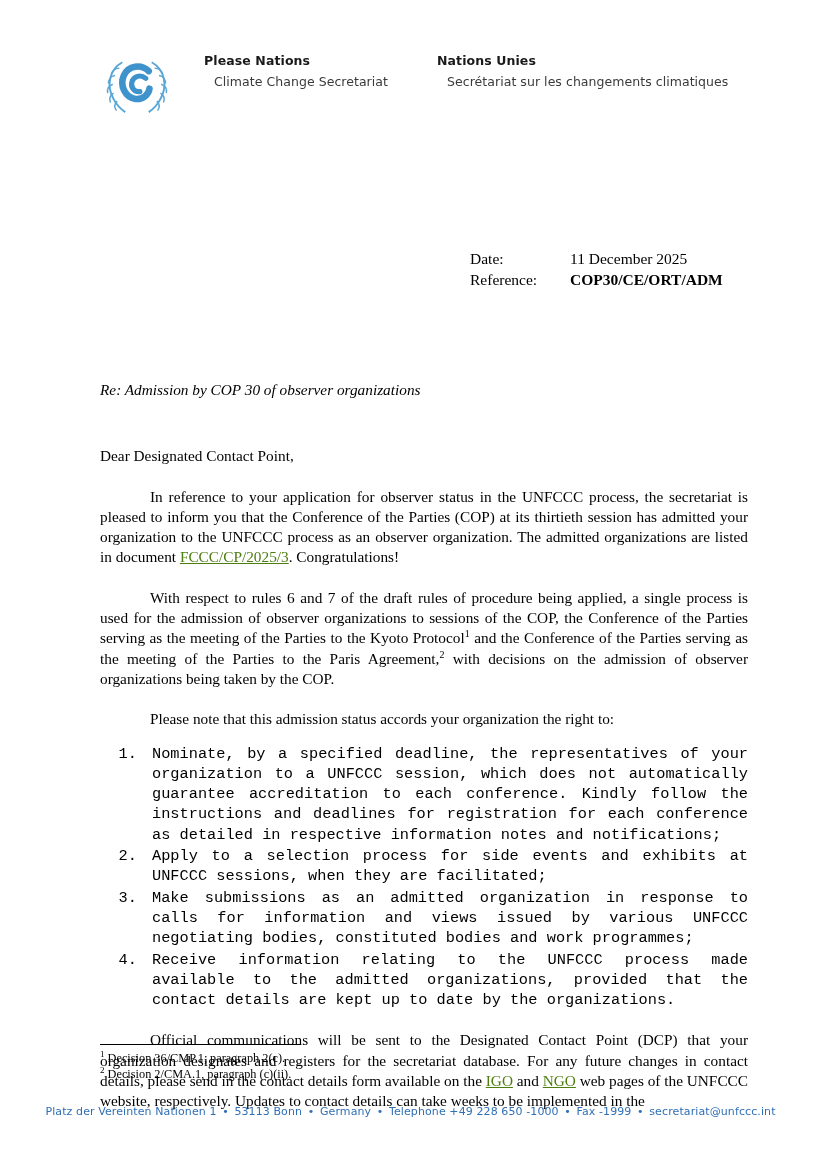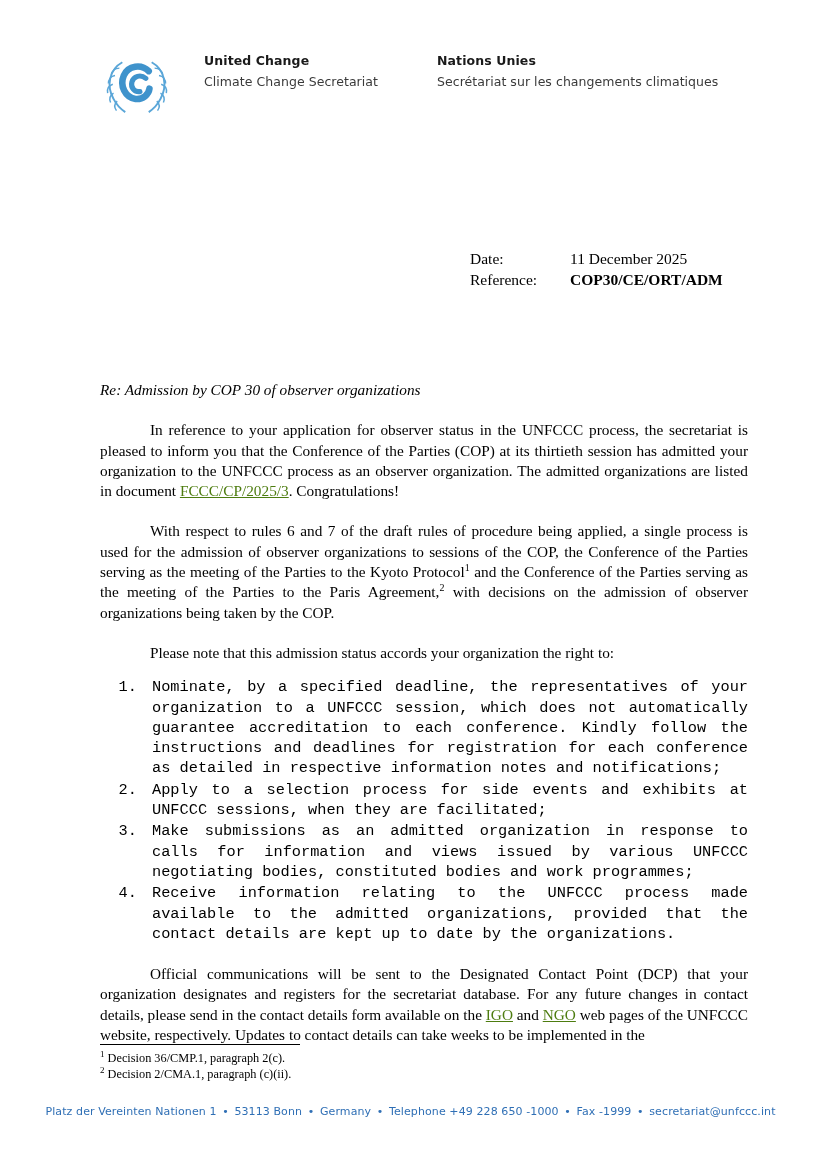--- a/index.html
+++ b/index.html
@@ -53,20 +53,21 @@
     font-weight: bold;
     color: #1a1a1a;
     letter-spacing: 0.1px;
   }
   .org-sub {
     font-size: 12.5px;
     font-weight: normal;
     color: #3a3a3a;
     margin-top: 3px;
     letter-spacing: 0.05px;
+    margin-left: 10px;
   }
 
   
   .meta {
     position: absolute;
     top: 248px;
     left: 470px;
     font-size: 15.5px;
     line-height: 21px;
   }
@@ -186,21 +187,21 @@
 
         <g fill="none" stroke="#3f93cc">
           <path d="M66 26 C56 16, 38 18, 32 32 C26 46, 34 62, 48 64 C58 65, 66 58, 67 50" stroke-width="9" stroke-linecap="round"></path>
           <path d="M62 36 C55 30, 45 33, 43 41 C41 49, 47 55, 54 54" stroke-width="7" stroke-linecap="round"></path>
         </g>
       </svg>
     </div>
 
     <div class="org-block">
       <div class="org-col en">
-        <div class="org-name">United Change</div>
+        <div class="org-name">Please Nations</div>
         <div class="org-sub">Climate Change Secretariat</div>
       </div>
       <div class="org-col fr">
         <div class="org-name">Nations Unies</div>
         <div class="org-sub">Secrétariat sur les changements climatiques</div>
       </div>
     </div>
   </div>
 
   <div class="meta">
@@ -211,20 +212,21 @@
     <div class="meta-row">
       <div class="meta-label">Reference:</div>
       <div class="meta-value bold">COP30/CE/ORT/ADM</div>
     </div>
   </div>
 
   <div class="body-area">
 
     <div class="subject">Re: Admission by COP 30 of observer organizations</div>
 
+    <div class="salutation">Dear Designated Contact Point,</div>
 
     <p class="para"><span>In reference to your application for observer status in the UNFCCC process, the secretariat is pleased to inform you that the Conference of the Parties (COP) at its thirtieth session has admitted your organization to the UNFCCC process as an observer organization. The admitted organizations are listed in document </span><a class="doclink" href="#">FCCC/CP/2025/3</a><span>. Congratulations!</span></p>
 
     <p class="para"><span>With respect to rules 6 and 7 of the draft rules of procedure being applied, a single process is used for the admission of observer organizations to sessions of the COP, the Conference of the Parties serving as the meeting of the Parties to the Kyoto Protocol</span><sup>1</sup><span> and the Conference of the Parties serving as the meeting of the Parties to the Paris Agreement,</span><sup>2</sup><span> with decisions on the admission of observer organizations being taken by the COP.</span></p>
 
     <p class="para">Please note that this admission status accords your organization the right to:</p>
 
     <ol class="rights">
       <li>Nominate, by a specified deadline, the representatives of your organization to a UNFCCC session, which does not automatically guarantee accreditation to each conference. Kindly follow the instructions and deadlines for registration for each conference as detailed in respective information notes and notifications;</li>
       <li>Apply to a selection process for side events and exhibits at UNFCCC sessions, when they are facilitated;</li>

